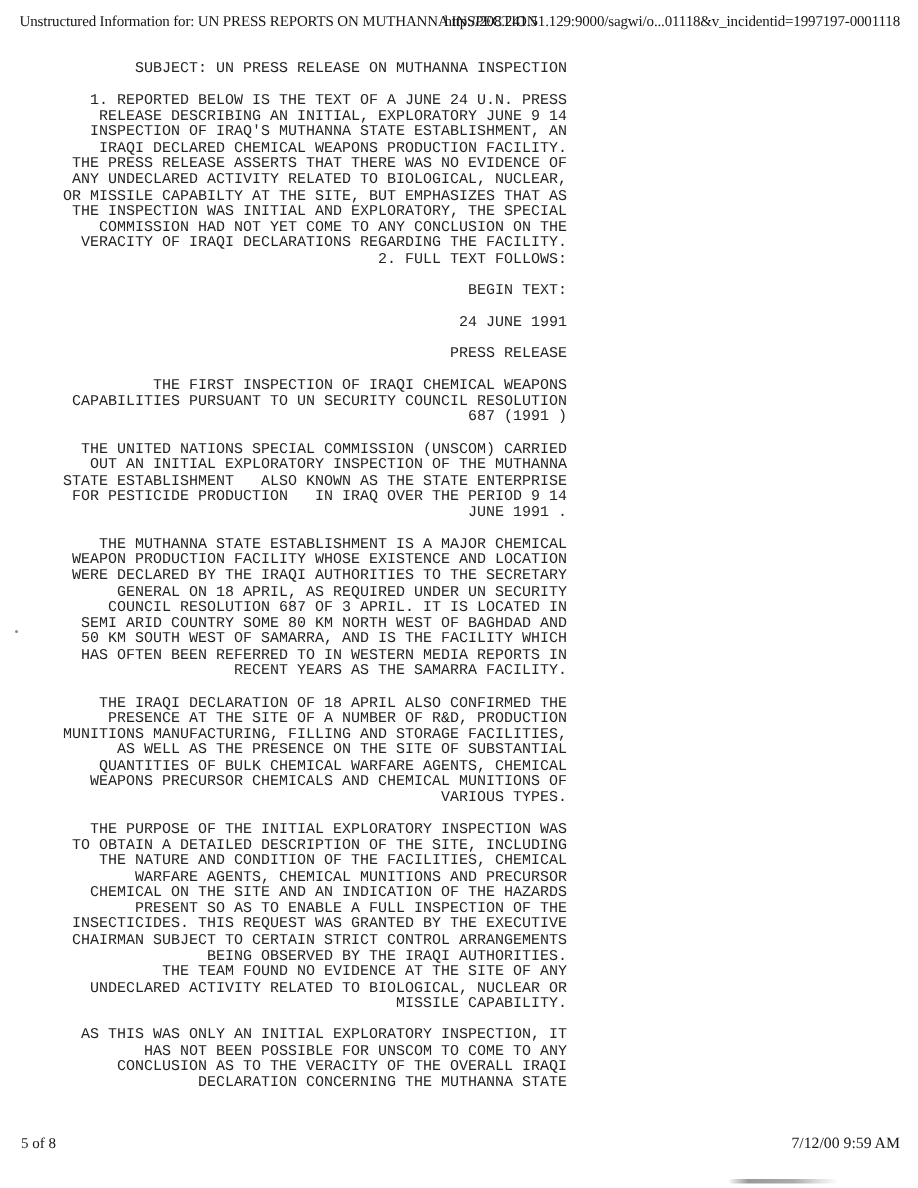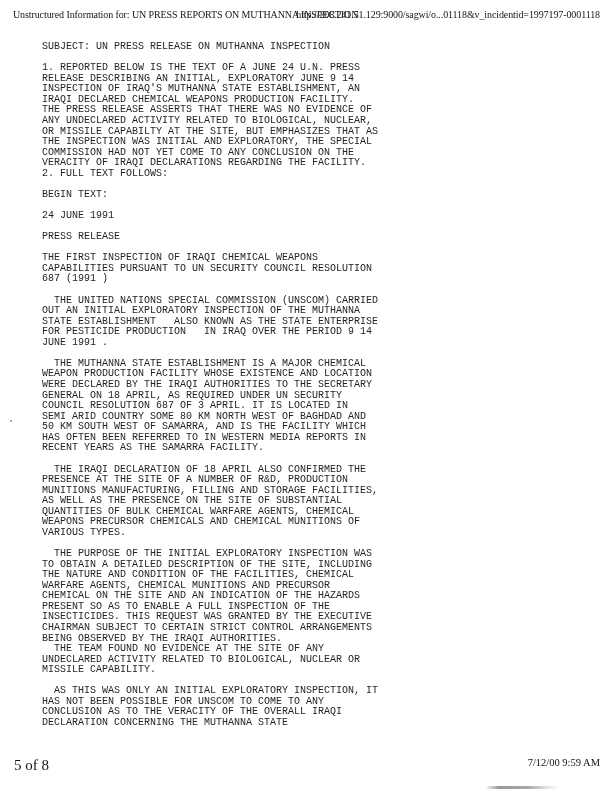--- a/index.html
+++ b/index.html
@@ -41,26 +41,27 @@
     position: absolute;
     left: 42px;
     top: 42px;
     margin: 0;
     font-family: "Liberation Mono", "DejaVu Sans Mono", monospace;
     font-size: 10px;
     line-height: 10.57px;
     color: #242424;
     white-space: pre;
     letter-spacing: 0;
+    text-align: right;
   }
   .footer-page {
     position: absolute;
     left: 14px;
     top: 757px;
-    font-size: 15px;
+    font-size: 10px;
     color: #151515;
     text-align: center;
   }
   .footer-timestamp {
     position: absolute;
     right: 12px;
     top: 757px;
     font-size: 10.5px;
     color: #151515;
   }

